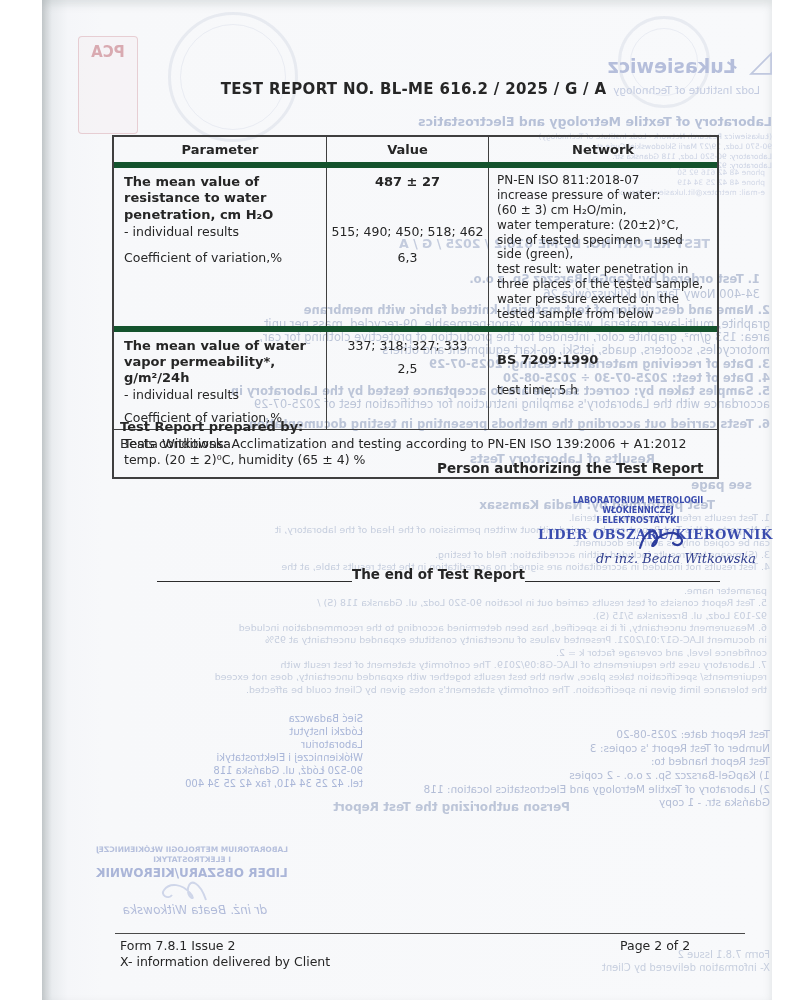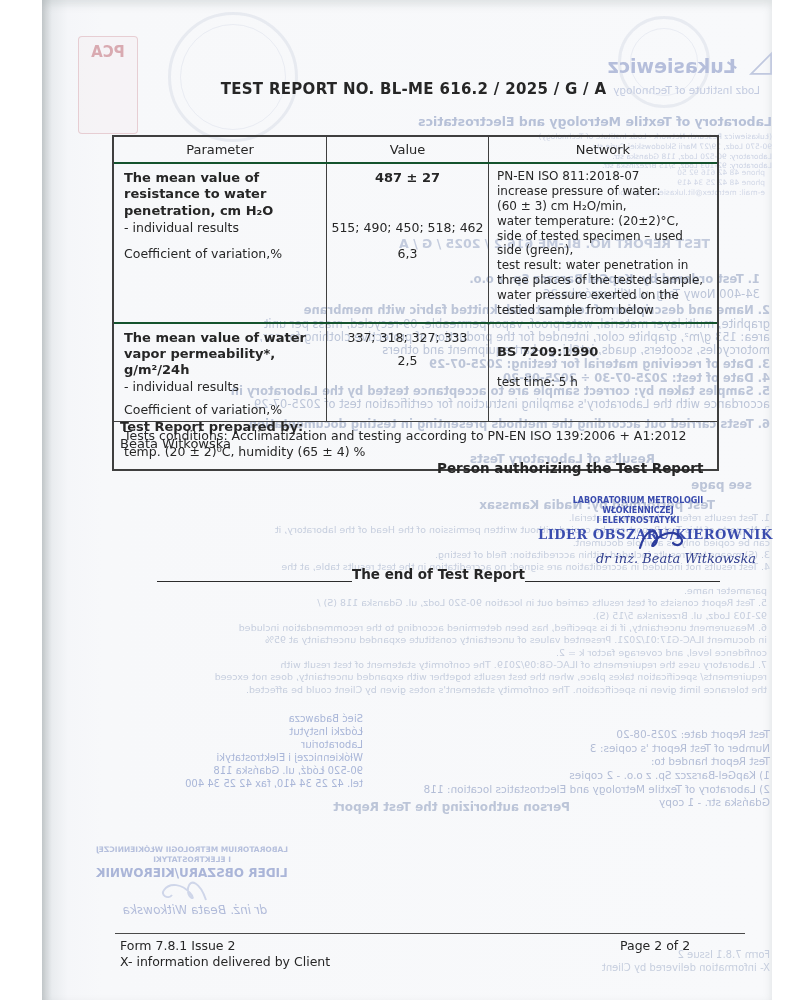--- a/index.html
+++ b/index.html
@@ -17,26 +17,26 @@
   .ring:before{content:"";position:absolute;inset:9px;border:1px solid rgba(150,162,195,.14);border-radius:50%;}
   .pca-box{border:1px solid rgba(215,160,168,.45);border-radius:4px;display:flex;align-items:flex-start;
            justify-content:center;padding-top:6px;background:rgba(235,215,218,.12);}
   .logo-mark{line-height:1;}
   
   #front{position:absolute;inset:0;z-index:2;}
   .abs{position:absolute;}
   #title{left:112px;top:80px;width:603px;text-align:center;font-size:15px;font-weight:bold;letter-spacing:.3px;}
   
   #report-table{left:112px;top:135px;width:603px;border:2px solid #3f3f3f;}
-  .trow{display:flex;border-top:2px solid #14532d;}
+  .trow{display:flex;border-top:6px solid #14532d;}
   .trow:first-child{border-top:none;}
   .c-param{width:213px;box-sizing:border-box;border-right:1px solid #3f3f3f;padding:6px 8px 4px 10px;}
   .c-val{width:162px;box-sizing:border-box;border-right:1px solid #3f3f3f;padding:6px 4px 4px 4px;text-align:center;}
   .c-rem{flex:1;box-sizing:border-box;padding:5px 6px 4px 8px;font-size:12px;line-height:1.24;white-space:pre-line;}
-  .hdr .c-param,.hdr .c-val,.hdr .c-rem{font-weight:normal;font-size:13px;text-align:center;padding:5px 0 4px 0;white-space:normal;}
+  .hdr .c-param,.hdr .c-val,.hdr .c-rem{font-weight:bold;font-size:13px;text-align:center;padding:5px 0 4px 0;white-space:normal;}
   .seg-title{font-weight:bold;font-size:13px;line-height:1.25;}
   .seg{font-size:12.5px;}
   .r1 .seg-title{min-height:50px;}
   .r1 .seg-a{min-height:26px;}
   .r2 .seg-title{min-height:46px;}
   .r2 .seg-a{min-height:23px;}
   .valmean{font-weight:bold;font-size:13px;}
   .rem-std{font-weight:bold;font-size:13px;}
   .cond{border-top:1px solid #3f3f3f;padding:6px 10px 8px 10px;font-size:12.5px;line-height:1.35;}
   .cond b{font-weight:normal;}

